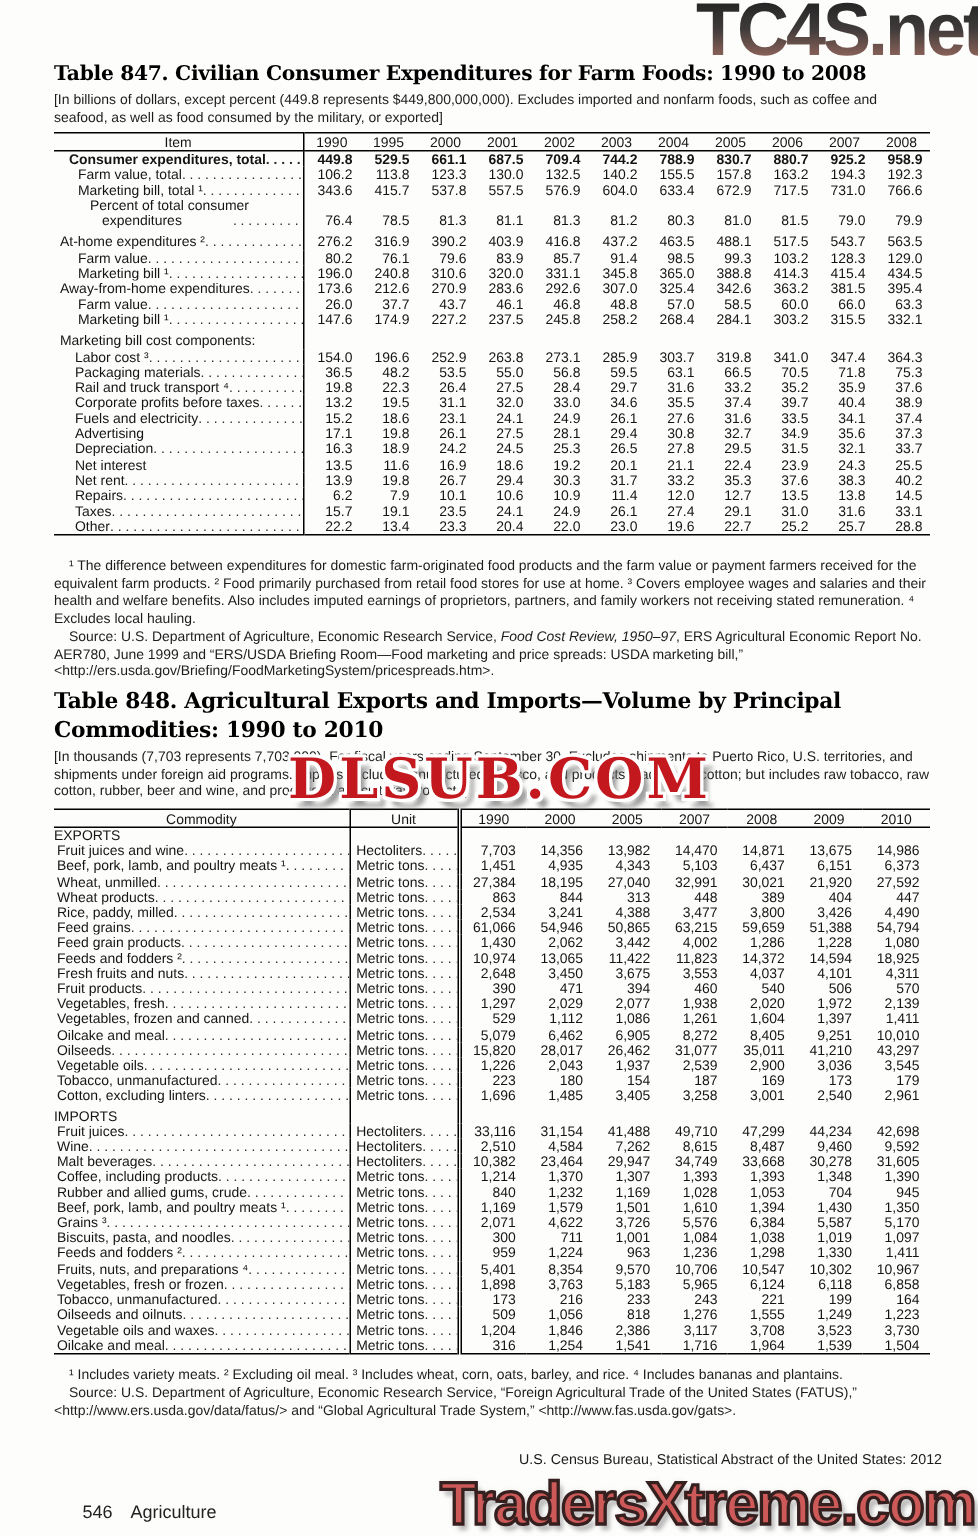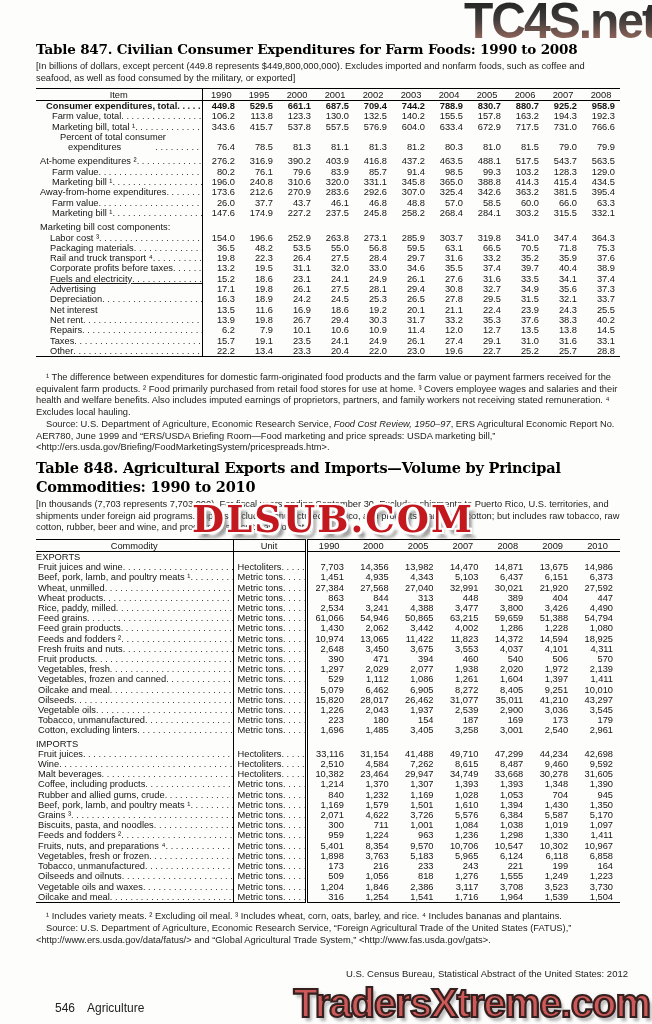--- a/index.html
+++ b/index.html
@@ -403,21 +403,21 @@
         <td class="val">33.0</td>
         <td class="val">34.6</td>
         <td class="val">35.5</td>
         <td class="val">37.4</td>
         <td class="val">39.7</td>
         <td class="val">40.4</td>
         <td class="val">38.9</td>
       </tr>
       <tr>
         <td class="item">
-          <div class="lw" style="padding-left: 14px; text-decoration: underline;">
+          <div class="lw" style="padding-left: 14px;">
             <span class="lt">Fuels and electricity</span>
             <span class="dots"></span>
           </div>
         </td>
         <td class="val">15.2</td>
         <td class="val">18.6</td>
         <td class="val">23.1</td>
         <td class="val">24.1</td>
         <td class="val">24.9</td>
         <td class="val">26.1</td>
@@ -653,21 +653,21 @@
             <span class="dots"></span>
           </div>
         </td>
         <td class="unit">
           <div class="uw">
             <span class="lt">Metric tons</span>
             <span class="dots"></span>
           </div>
         </td>
         <td class="val">27,384</td>
-        <td class="val">27,568</td>
+        <td class="val">18,195</td>
         <td class="val">27,040</td>
         <td class="val">32,991</td>
         <td class="val">30,021</td>
         <td class="val">21,920</td>
         <td class="val">27,592</td>
       </tr>
       <tr>
         <td class="item stub">
           <div class="lw" style="padding-left: 2px;">
             <span class="lt">Wheat products</span>

